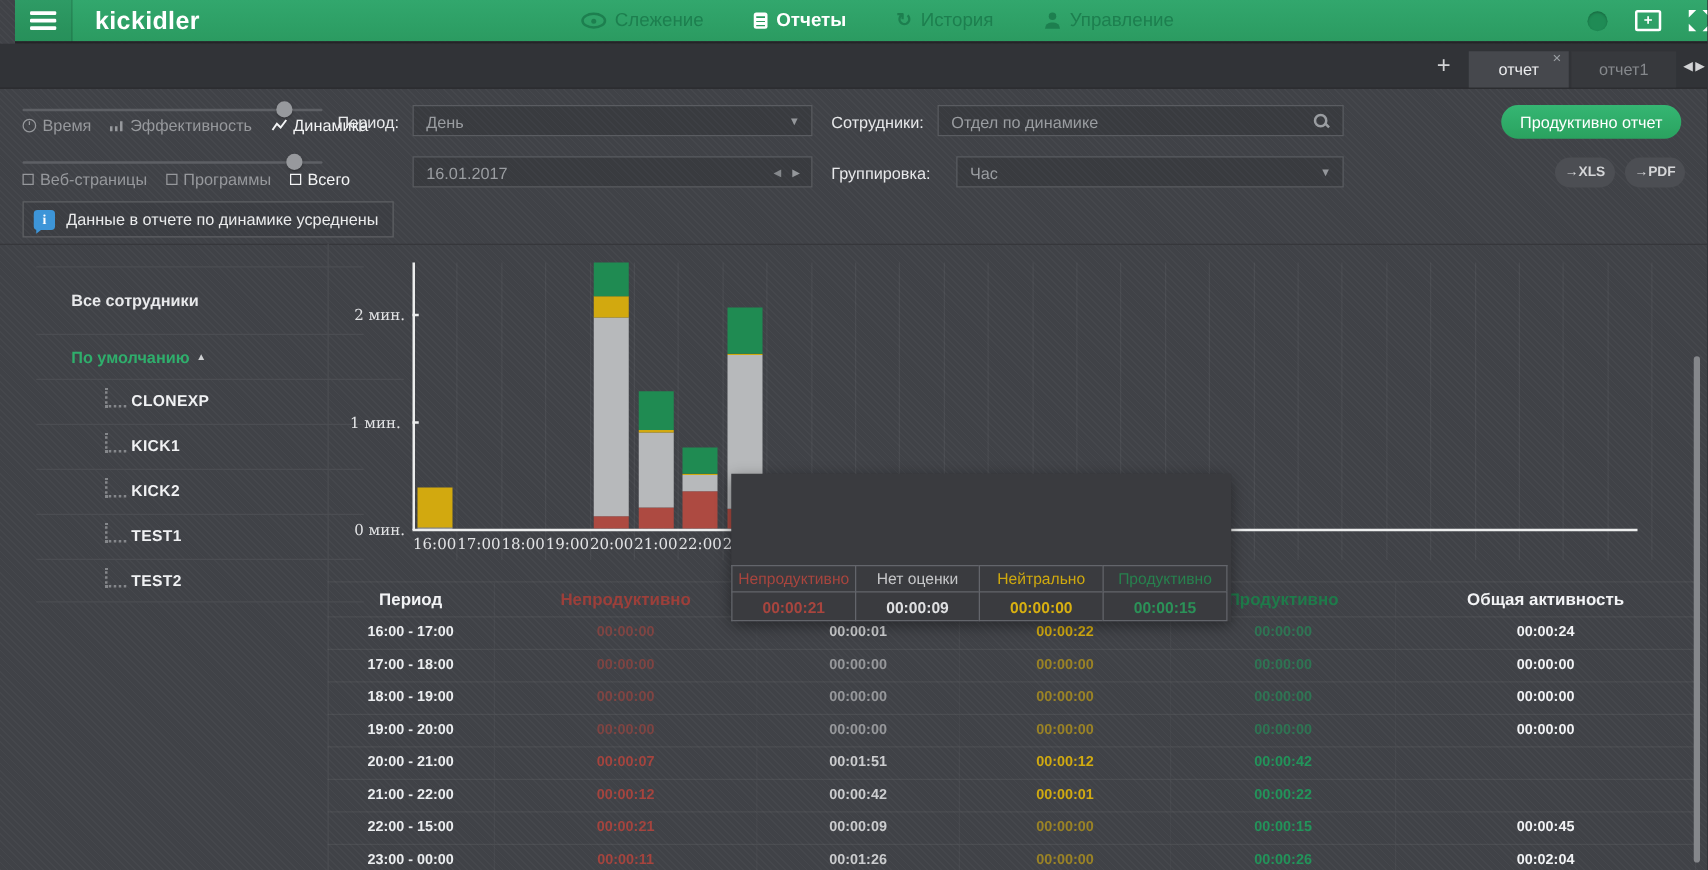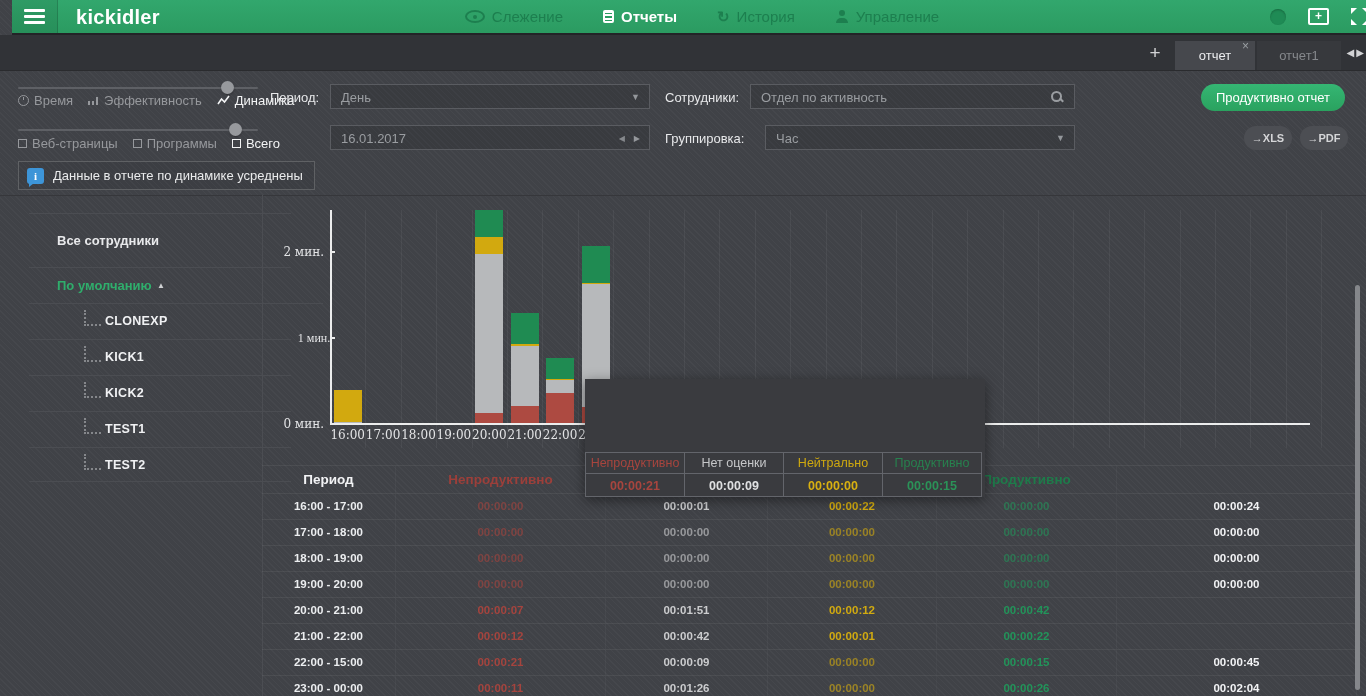--- a/index.html
+++ b/index.html
@@ -231,21 +231,21 @@
     </div>
 
     <div class="field" style="left:330px;top:125px;width:320px;">
       <span>16.01.2017</span>
       <span class="arr" style="right:24px;font-size:8px;color:#85888c;">◀</span>
       <span class="arr" style="font-size:8px;">▶</span>
     </div>
 
     <div class="f-label" style="left:665px;top:84px;">Сотрудники:</div>
     <div class="field" style="left:750px;top:84px;width:325px;">
-      <span>Отдел по активность</span>
+      <span>Отдел по динамике</span>
       <span class="ic ic-search" style="position:absolute;right:12px;top:6px;"></span>
     </div>
 
     <div class="f-label" style="left:665px;top:125px;">Группировка:</div>
     <div class="field" style="left:765px;top:125px;width:310px;">
       <span>Час</span>
       <span class="arr">▼</span>
     </div>
 
     <div class="btn-green" style="left:1201px;top:84px;width:144px;height:27px;line-height:27px;">Продуктивно отчет</div>
@@ -323,21 +323,21 @@
         <div class="gridline" style="left: 1215px; top: 210px; height: 238px;"></div>
         <div class="gridline" style="left: 1250.4px; top: 210px; height: 238px;"></div>
         <div class="gridline" style="left: 1285.8px; top: 210px; height: 238px;"></div>
         <div class="gridline" style="left: 1321.2px; top: 210px; height: 238px;"></div>
       </div>
     <div class="axis" style="left:330px;top:210px;width:1.5px;height:214px;"></div>
     <div class="axis" style="left:330px;top:251px;width:5px;height:1.5px;"></div>
     <div class="axis" style="left:330px;top:337px;width:5px;height:1.5px;"></div>
     <div id="chart-ylabels">
         <div class="chart-serif" style="left: 280px; top: 417px; width: 44px; text-align: right;">0 мин.</div>
-        <div class="chart-serif" style="left: 292px; top: 331px; width: 44px; text-align: center; font-family: Liberation Serif, serif;">1 мин.</div>
+        <div class="chart-serif" style="left: 280px; top: 331px; width: 44px; text-align: left;">1 мин.</div>
         <div class="chart-serif" style="left: 280px; top: 245px; width: 44px; text-align: right;">2 мин.</div>
       </div>
     <div id="chart-bars">
         <div class="barseg" style="left: 71.7px; top: 211.567px; width: 28px; height: 1.43333px; background: rgb(183, 185, 187);"></div>
         <div class="barseg" style="left: 71.7px; top: 180.033px; width: 28px; height: 31.5333px; background: rgb(210, 169, 15);"></div>
         <div class="barseg" style="left: 213.3px; top: 202.967px; width: 28px; height: 10.0333px; background: rgb(173, 74, 65);"></div>
         <div class="barseg" style="left: 213.3px; top: 43.8667px; width: 28px; height: 159.1px; background: rgb(183, 185, 187);"></div>
         <div class="barseg" style="left: 213.3px; top: 26.6667px; width: 28px; height: 17.2px; background: rgb(210, 169, 15);"></div>
         <div class="barseg" style="left: 213.3px; top: -33.5333px; width: 28px; height: 60.2px; background: rgb(31, 139, 82);"></div>
         <div class="barseg" style="left: 248.7px; top: 195.8px; width: 28px; height: 17.2px; background: rgb(173, 74, 65);"></div>
@@ -366,20 +366,21 @@
       </div>
   </div>
 
   <div id="report-table">
       <div class="tr hdr">
         <div class="td" style="width: 134px; color: rgb(242, 243, 245);">Период</div>
         <div class="td" style="width: 210px; color: rgb(156, 63, 58);">Непродуктивно</div>
         <div class="td" style="width: 162px; color: rgb(198, 199, 201);">Нет оценки</div>
         <div class="td" style="width: 169px; color: rgb(207, 169, 15);">Нейтрально</div>
         <div class="td" style="width: 180px; color: rgb(30, 123, 74);">Продуктивно</div>
+        <div class="td" style="width: 240px; color: rgb(242, 243, 245);">Общая активность</div>
       </div>
       <div class="tr data">
         <div class="td" style="width: 134px; color: rgb(236, 238, 240);">16:00 - 17:00</div>
         <div class="td dim" style="width: 210px; color: rgb(165, 68, 62);">00:00:00</div>
         <div class="td" style="width: 162px; color: rgb(203, 204, 206);">00:00:01</div>
         <div class="td" style="width: 169px; color: rgb(209, 170, 16);">00:00:22</div>
         <div class="td dim" style="width: 180px; color: rgb(34, 148, 90);">00:00:00</div>
         <div class="td" style="width: 240px; color: rgb(242, 243, 245);">00:00:24</div>
       </div>
       <div class="tr data">

